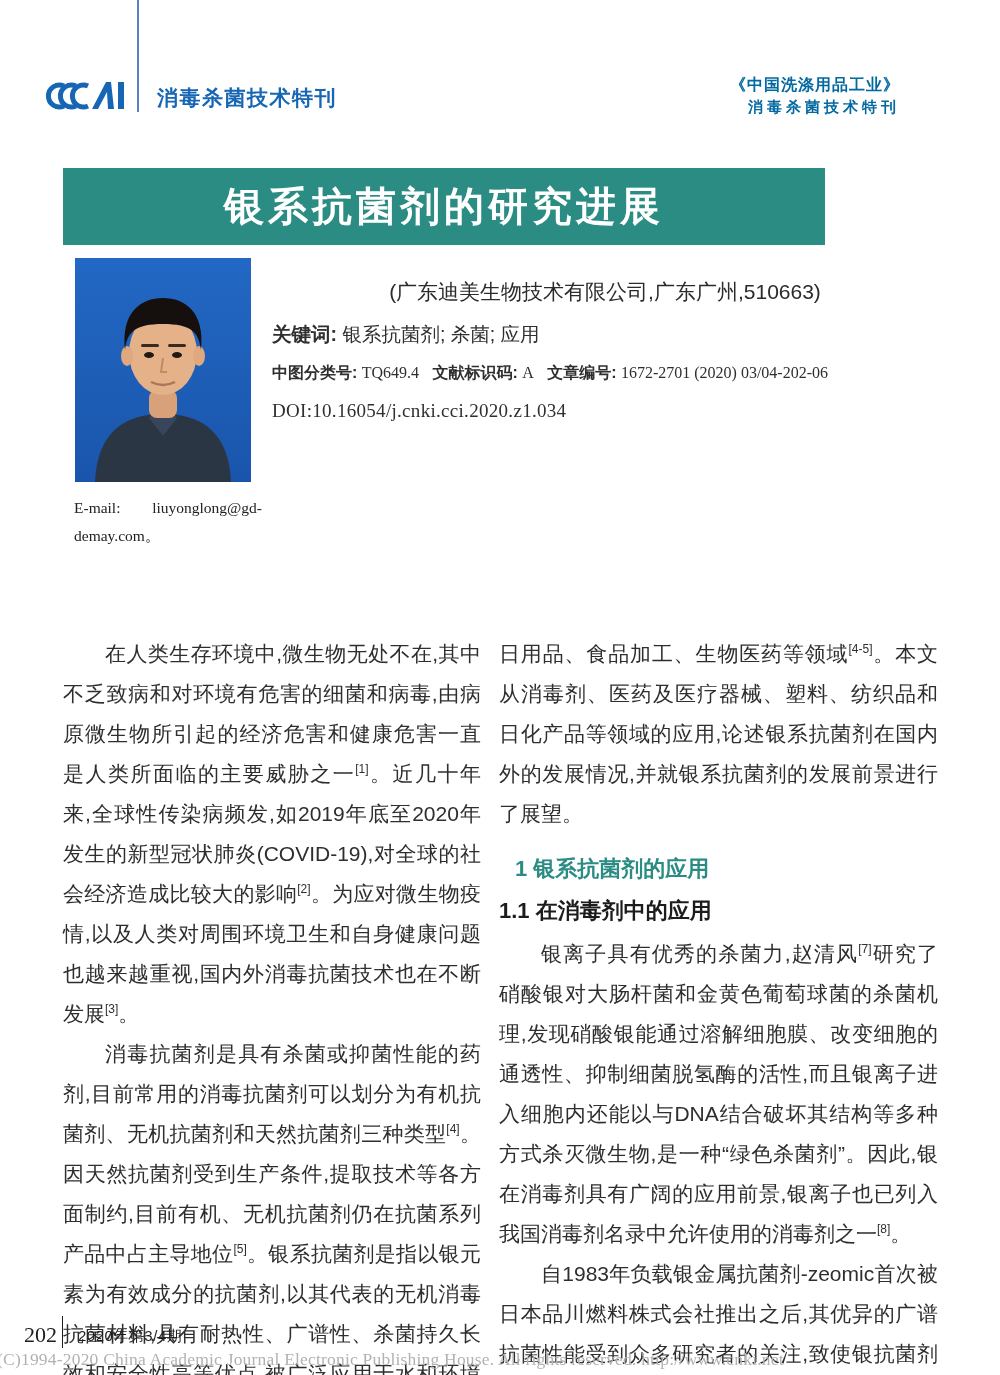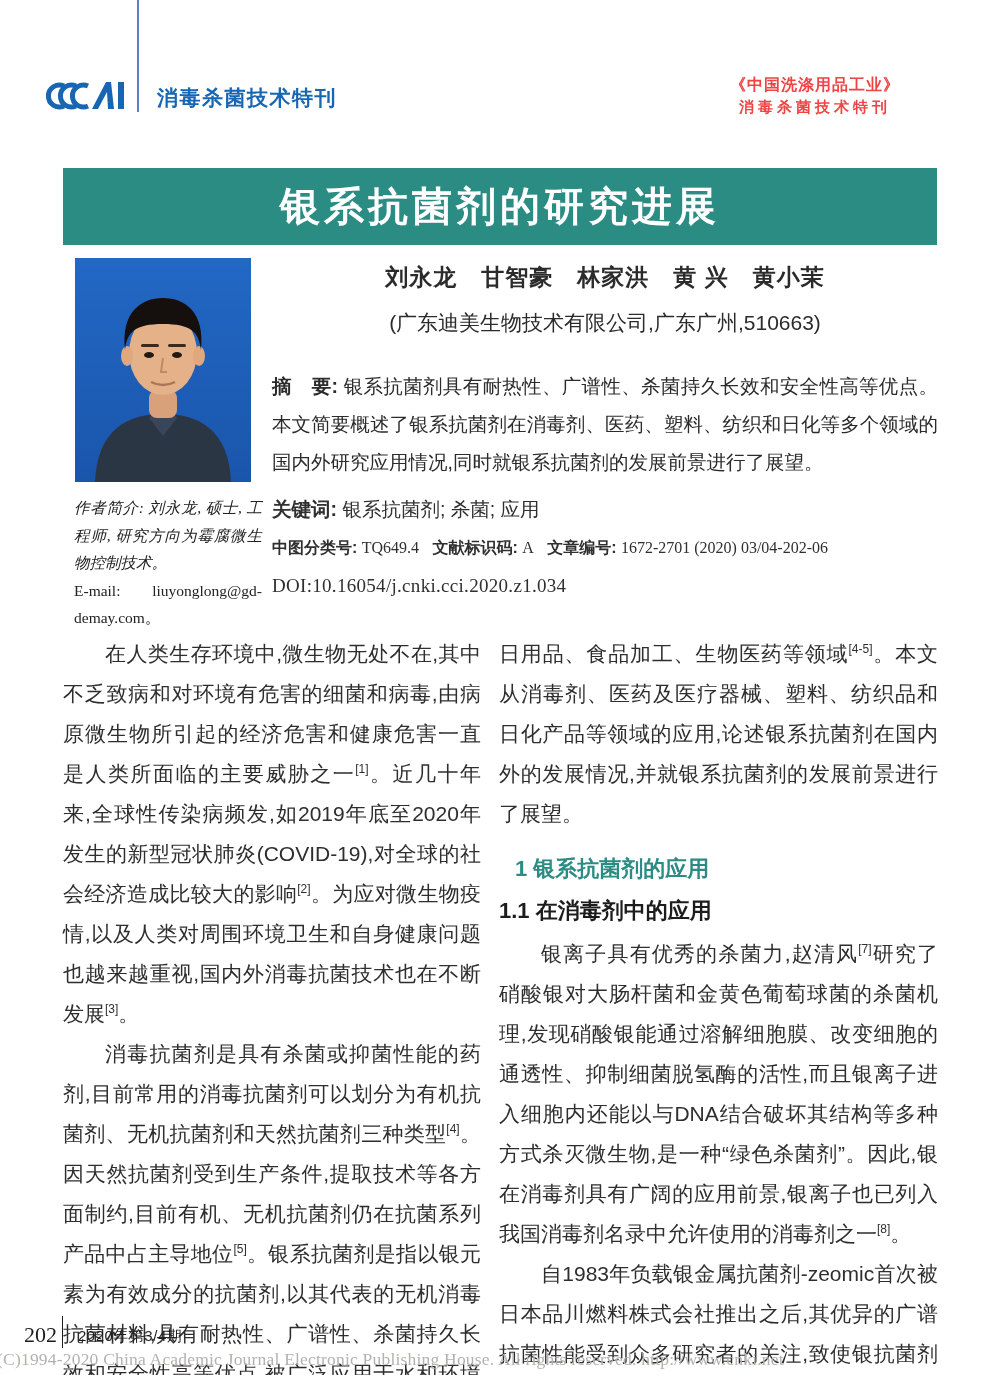--- a/index.html
+++ b/index.html
@@ -10,27 +10,27 @@
     font-family:"Liberation Sans", sans-serif; color:#2f2f2f;
   }
   
   .hdr-divider { position:absolute; left:137px; top:0; width:2px; height:112px; background:#5b7fc0; }
   .logo { position:absolute; left:42px; top:80px; }
   .hdr-title-cn {
     position:absolute; left:157px; top:84px;
     font-size:21px; font-weight:bold; color:#1766B4; letter-spacing:1.5px;
   }
   .hdr-right {
-    position:absolute; right:100px; top:74px; text-align:center; color:#ef4444;
+    position:absolute; right:100px; top:74px; text-align:right; color:#0369a1;
   }
   .hdr-right .l1 { font-size:16px; font-weight:bold; letter-spacing:1px; line-height:22px; }
   .hdr-right .l2 { font-size:15px; font-weight:bold; letter-spacing:4px; line-height:22px; }
   
   .banner {
-    position:absolute; left:63px; top:168px; width:874px; height:77px;
+    position:absolute; left:63px; top:168px; width:762px; height:77px;
     background:#2B8C83; color:#ffffff; text-align:center;
     font-size:40px; font-weight:bold; letter-spacing:4px; line-height:77px;
   }
   
   .photo { position:absolute; left:75px; top:258px; width:176px; height:224px; }
   
   .authorblock { position:absolute; left:272px; top:262px; width:666px; }
   .authors { text-align:center; font-size:23px; font-weight:bold; color:#2b2b2b; letter-spacing:1px; }
   .affil   { text-align:center; font-size:21px; margin-top:16px; color:#2b2b2b; }
   .abs     { margin-top:30px; font-size:19.5px; line-height:38px; text-align:justify; color:#2b2b2b; }
@@ -118,30 +118,27 @@
       <rect x="93" y="86" width="18" height="3" rx="1.5" fill="#3a2a1e"></rect>
       <ellipse cx="74" cy="97" rx="5" ry="3" fill="#241812"></ellipse>
       <ellipse cx="102" cy="97" rx="5" ry="3" fill="#241812"></ellipse>
 
       <path d="M 88 100 L 86 114 L 92 114" fill="none" stroke="#c28a64" stroke-width="2"></path>
       <path d="M 76 124 Q 88 130 100 124" fill="none" stroke="#a9765a" stroke-width="2.5"></path>
     </svg>
   </div>
 
   <div class="authorblock">
-    <div class="authors">刘永龙　甘智豪　林家洪　黄 兴　黄小茉</div>
     <div class="affil">(广东迪美生物技术有限公司,广东广州,510663)</div>
-    <p class="abs"><b>摘　要:</b> <span>银系抗菌剂具有耐热性、广谱性、杀菌持久长效和安全性高等优点。本文简要概述了银系抗菌剂在消毒剂、医药、塑料、纺织和日化等多个领域的国内外研究应用情况,同时就银系抗菌剂的发展前景进行了展望。</span></p>
     <p class="kw"><b>关键词:</b> <span>银系抗菌剂; 杀菌; 应用</span></p>
     <p class="meta"><b>中图分类号:</b> <span class="serifv">TQ649.4</span>&nbsp;&nbsp; <b>文献标识码:</b> <span class="serifv">A</span>&nbsp;&nbsp; <b>文章编号:</b> <span class="serifv">1672-2701 (2020) 03/04-202-06</span></p>
     <p class="doi">DOI:10.16054/j.cnki.cci.2020.z1.034</p>
   </div>
 
   <div class="bio">
-    <div>作者简介: 刘永龙, 硕士, 工程师, 研究方向为霉腐微生物控制技术。</div>
     <div class="email">E-mail: liuyonglong@gd-demay.com。</div>
   </div>
 
   <div class="bodycols">
     <div class="col col1">
       <p class="indent">在人类生存环境中,微生物无处不在,其中不乏致病和对环境有危害的细菌和病毒,由病原微生物所引起的经济危害和健康危害一直是人类所面临的主要威胁之一<sup>[1]</sup>。近几十年来,全球性传染病频发,如2019年底至2020年发生的新型冠状肺炎(COVID-19),对全球的社会经济造成比较大的影响<sup>[2]</sup>。为应对微生物疫情,以及人类对周围环境卫生和自身健康问题也越来越重视,国内外消毒抗菌技术也在不断发展<sup>[3]</sup>。</p>
       <p class="indent">消毒抗菌剂是具有杀菌或抑菌性能的药剂,目前常用的消毒抗菌剂可以划分为有机抗菌剂、无机抗菌剂和天然抗菌剂三种类型<sup>[4]</sup>。因天然抗菌剂受到生产条件,提取技术等各方面制约,目前有机、无机抗菌剂仍在抗菌系列产品中占主导地位<sup>[5]</sup>。银系抗菌剂是指以银元素为有效成分的抗菌剂,以其代表的无机消毒抗菌材料,具有耐热性、广谱性、杀菌持久长效和安全性高等优点,被广泛应用于水和环境消毒、纺织、塑料、涂料、陶瓷、化妆品、</p>
     </div>
     <div class="col col2">
       <p>日用品、食品加工、生物医药等领域<sup>[4-5]</sup>。本文从消毒剂、医药及医疗器械、塑料、纺织品和日化产品等领域的应用,论述银系抗菌剂在国内外的发展情况,并就银系抗菌剂的发展前景进行了展望。</p>

